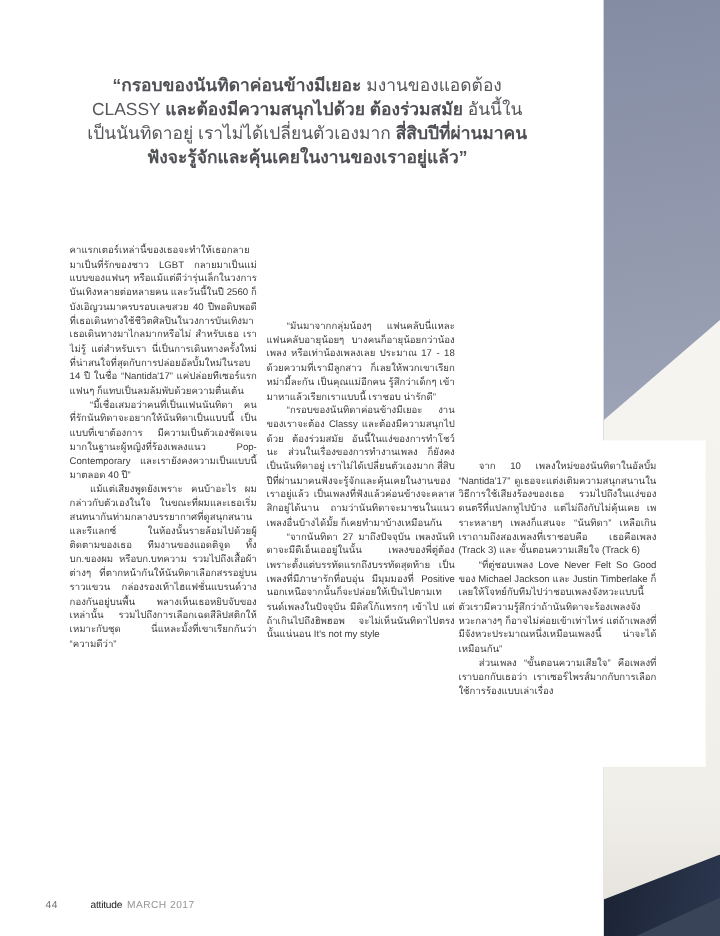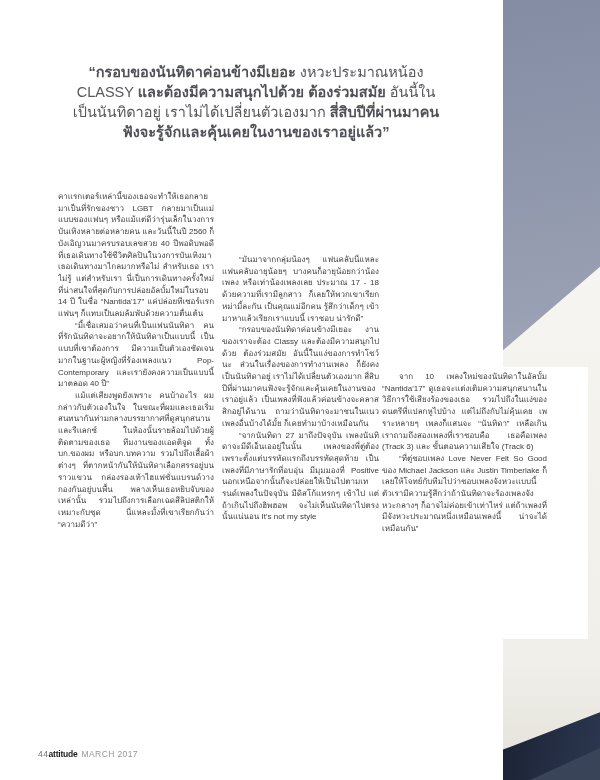--- a/index.html
+++ b/index.html
@@ -37,69 +37,71 @@
     text-align:center; color:#56575b;
     font-size:14.5px; line-height:20px; font-weight:400;
   }
   .quote .qb { font-weight:700; color:#505156; }
 
   
   .col {
     position:absolute; color:#3a3a3c;
     font-size:8px; line-height:11.7px; text-align:justify;
     overflow:hidden;
+    margin-top:12px;
   }
   .col p { margin:0; }
   .col p.ind { text-indent:17px; }
   .col-1 { left:58px;  top:191px; width:156px; height:472px; }
   .col-2 { left:222px; top:254px; width:157px; height:506px; }
   .col3-box {
     position:absolute; left:385px; top:367px; width:203px; height:272px;
     background:#ffffff;
   }
   .col-3 { left:382px; top:371px; width:165px; height:264px; }
 
   
   .footer { position:absolute; left:38px; top:749px; font-size:8.5px; color:#808285; }
   .footer .pagenum { color:#6d6e71; letter-spacing:0.5px; }
-  .footer .brand { font-weight:700; color:#1a1a1c; letter-spacing:-0.2px; }
+  .footer .brand { font-weight:400; color:#1a1a1c; margin-left:27px; letter-spacing:-0.2px; }
   .footer .issue { color:#939598; margin-left:4px; letter-spacing:0.4px;margin-top:43px; }
 </style>
 </head>
 <body>
 
 <div class="page">
 
   <div class="photo">
     <div class="photo-sky"></div>
     <div class="photo-surface"></div>
     <div class="photo-band"></div>
     <div class="photo-band-below"></div>
   </div>
 
   <div class="quote">
-      <div><span class="qb">“กรอบของนันทิดาค่อนข้างมีเยอะ </span><span>งหวะประมาณหน้อง</span></div>
+      <div><span class="qb">“กรอบของนันทิดาค่อนข้างมีเยอะ </span><span>มงานของแอดต้อง</span></div>
       <div><span>CLASSY </span><span class="qb">และต้องมีความสนุกไปด้วย ต้องร่วมสมัย </span><span>อันนี้ใน</span></div>
       <div><span>เป็นนันทิดาอยู่ เราไม่ได้เปลี่ยนตัวเองมาก </span><span class="qb">สี่สิบปีที่ผ่านมาคน</span></div>
       <div><span class="qb">ฟังจะรู้จักและคุ้นเคยในงานของเราอยู่แล้ว”</span></div>
     </div>
 
   <div class="col col-1">
       <p>คาแรกเตอร์เหล่านี้ของเธอจะทำให้เธอกลายมาเป็นที่รักของชาว LGBT กลายมาเป็นแม่แบบของแฟนๆ หรือแม้แต่ดีว่ารุ่นเล็กในวงการบันเทิงหลายต่อหลายคน และวันนี้ในปี 2560 ก็บังเอิญวนมาครบรอบเลขสวย 40 ปีพอดิบพอดีที่เธอเดินทางใช้ชีวิตศิลปินในวงการบันเทิงมา เธอเดินทางมาไกลมากหรือไม่ สำหรับเธอ เราไม่รู้ แต่สำหรับเรา นี่เป็นการเดินทางครั้งใหม่ที่น่าสนใจที่สุดกับการปล่อยอัลบั้มใหม่ในรอบ 14 ปี ในชื่อ “Nantida'17” แค่ปล่อยทีเซอร์แรก แฟนๆ ก็แทบเป็นลมล้มพับด้วยความตื่นเต้น</p>
       <p class="ind">“มี้เชื่อเสมอว่าคนที่เป็นแฟนนันทิดา คนที่รักนันทิดาจะอยากให้นันทิดาเป็นแบบนี้ เป็นแบบที่เขาต้องการ มีความเป็นตัวเองชัดเจนมากในฐานะผู้หญิงที่ร้องเพลงแนว Pop-Contemporary และเรายังคงความเป็นแบบนี้มาตลอด 40 ปี”</p>
       <p class="ind">แม้แต่เสียงพูดยังเพราะ คนบ้าอะไร ผมกล่าวกับตัวเองในใจ ในขณะที่ผมและเธอเริ่มสนทนากันท่ามกลางบรรยากาศที่ดูสนุกสนานและรีแลกซ์ ในห้องนั้นรายล้อมไปด้วยผู้ติดตามของเธอ ทีมงานของแอดติจูด ทั้ง บก.ของผม หรือบก.บทความ รวมไปถึงเสื้อผ้าต่างๆ ที่ตากหน้ากันให้นันทิดาเลือกสรรอยู่บนราวแขวน กล่องรองเท้าไฮแฟชั่นแบรนด์วางกองกันอยู่บนพื้น พลางเห็นเธอหยิบจับของเหล่านั้น รวมไปถึงการเลือกเฉดสีลิปสติกให้เหมาะกับชุด นี่แหละมั้งที่เขาเรียกกันว่า “ความดีว่า”</p>
     </div>
   <div class="col col-2">
       <p class="ind">“มันมาจากกลุ่มน้องๆ แฟนคลับนี่แหละ แฟนคลับอายุน้อยๆ บางคนก็อายุน้อยกว่าน้องเพลง หรือเท่าน้องเพลงเลย ประมาณ 17 - 18 ด้วยความที่เรามีลูกสาว ก็เลยให้พวกเขาเรียกหม่ามี้ละกัน เป็นคุณแม่อีกคน รู้สึกว่าเด็กๆ เข้ามาหาแล้วเรียกเราแบบนี้ เราชอบ น่ารักดี”</p>
       <p class="ind">“กรอบของนันทิดาค่อนข้างมีเยอะ งานของเราจะต้อง Classy และต้องมีความสนุกไปด้วย ต้องร่วมสมัย อันนี้ในแง่ของการทำโชว์นะ ส่วนในเรื่องของการทำงานเพลง ก็ยังคงเป็นนันทิดาอยู่ เราไม่ได้เปลี่ยนตัวเองมาก สี่สิบปีที่ผ่านมาคนฟังจะรู้จักและคุ้นเคยในงานของเราอยู่แล้ว เป็นเพลงที่ฟังแล้วค่อนข้างจะคลาสสิกอยู่ได้นาน ถามว่านันทิดาจะมาชนในแนวเพลงอื่นบ้างได้มั้ย ก็เคยทำมาบ้างเหมือนกัน</p>
       <p class="ind">“จากนันทิดา 27 มาถึงปัจจุบัน เพลงนันทิดาจะมีดีเอ็นเออยู่ในนั้น เพลงของพี่ตู่ต้องเพราะตั้งแต่บรรทัดแรกถึงบรรทัดสุดท้าย เป็นเพลงที่มีภาษารักที่อบอุ่น มีมุมมองที่ Positive นอกเหนือจากนั้นก็จะปล่อยให้เป็นไปตามเทรนด์เพลงในปัจจุบัน มีดิสโก้แทรกๆ เข้าไป แต่ถ้าเกินไปถึงฮิพฮอพ จะไม่เห็นนันทิดาไปตรงนั้นแน่นอน It's not my style</p>
     </div>
   <div class="col3-box"></div>
   <div class="col col-3">
       <p class="ind">จาก 10 เพลงใหม่ของนันทิดาในอัลบั้ม “Nantida'17” ดูเธอจะแต่งเติมความสนุกสนานในวิธีการใช้เสียงร้องของเธอ รวมไปถึงในแง่ของดนตรีที่แปลกหูไปบ้าง แต่ไม่ถึงกับไม่คุ้นเคย เพราะหลายๆ เพลงก็แสนจะ “นันทิดา” เหลือเกิน เราถามถึงสองเพลงที่เราชอบคือ เธอคือเพลง (Track 3) และ ขั้นตอนความเสียใจ (Track 6)</p>
       <p class="ind">“ที่ตู่ชอบเพลง Love Never Felt So Good ของ Michael Jackson และ Justin Timberlake ก็เลยให้โจทย์กับทีมไปว่าชอบเพลงจังหวะแบบนี้ ตัวเรามีความรู้สึกว่าถ้านันทิดาจะร้องเพลงจังหวะกลางๆ ก็อาจไม่ค่อยเข้าเท่าไหร่ แต่ถ้าเพลงที่มีจังหวะประมาณหนึ่งเหมือนเพลงนี้ น่าจะได้เหมือนกัน”</p>
+      <p class="ind">ส่วนเพลง “ขั้นตอนความเสียใจ” คือเพลงที่เราบอกกับเธอว่า เราเซอร์ไพรส์มากกับการเลือกใช้การร้องแบบเล่าเรื่อง</p>
     </div>
 
   <div class="footer">
     <span class="pagenum">44</span><span class="brand">attitude</span><span class="issue">MARCH 2017</span>
   </div>
 
 </div>
 
 </body></html>

